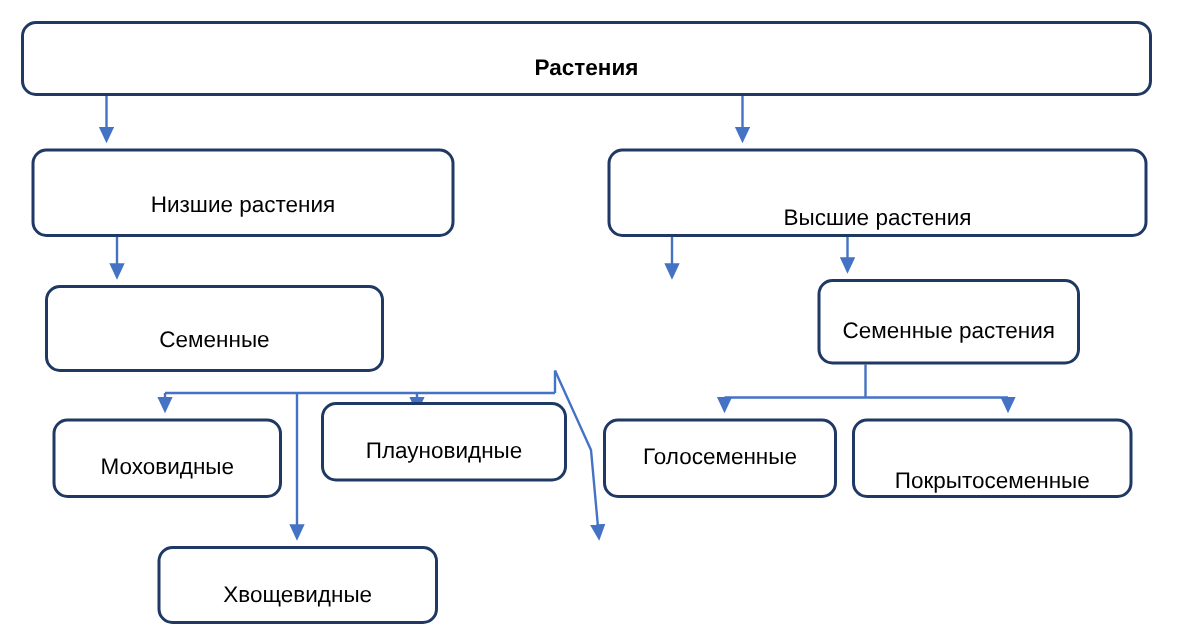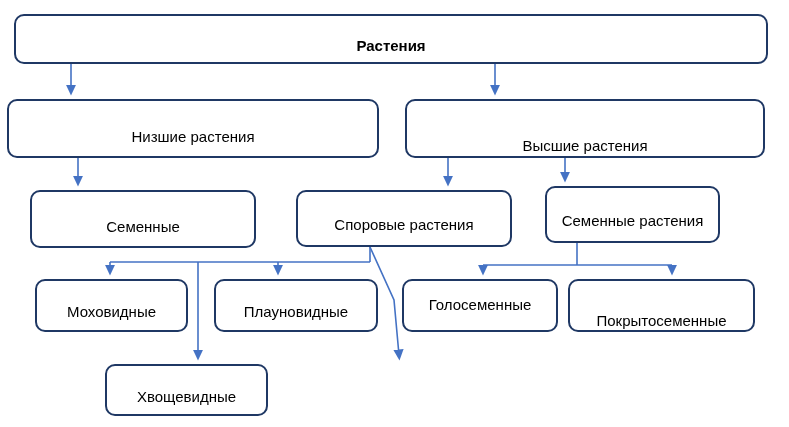--- a/index.html
+++ b/index.html
@@ -101,54 +101,51 @@
       <path d="M483,265 L672,265" stroke="#4472C4" stroke-width="1.6" fill="none"></path>
       <path d="M483,265 L483,270" stroke="#4472C4" stroke-width="1.6" fill="none" marker-end="url(#arrow)"></path>
       <path d="M672,265 L672,270" stroke="#4472C4" stroke-width="1.6" fill="none" marker-end="url(#arrow)"></path>
     </g>
   </svg>
 
   <div class="node root" style="left:14px; top:14px; width:754px; height:50px;">
     <span class="node-label" style="padding-top:14px;">Растения</span>
   </div>
 
-  <div class="node" style="left:7px; top:99px; width:372px; height:59px;">
+  <div class="node" style="left:21px; top:99px; width:282px; height:59px;">
     <span class="node-label" style="padding-top:17px;">Низшие растения</span>
   </div>
 
   <div class="node" style="left:405px; top:99px; width:360px; height:59px;">
     <span class="node-label" style="padding-top:35px;">Высшие растения</span>
   </div>
 
   <div class="node" style="left:30px; top:190px; width:226px; height:58px;">
     <span class="node-label" style="padding-top:17px;">Семенные</span>
   </div>
 
-  <div class="node" style="left:296px; top:190px; width:216px; height:57px;">
-    <span class="node-label" style="padding-top:14px;">Споровые растения</span>
-  </div>
 
   <div class="node" style="left:545px; top:186px; width:175px; height:57px;">
     <span class="node-label" style="padding-top:14px;">Семенные растения</span>
   </div>
 
   <div class="node" style="left:35px; top:279px; width:153px; height:53px;">
     <span class="node-label" style="padding-top:14px;">Моховидные</span>
   </div>
 
-  <div class="node" style="left:214px; top:279px; width:164px; height:53px;">
+  <div class="node" style="left:214px; top:268px; width:164px; height:53px;">
     <span class="node-label" style="padding-top:14px;">Плауновидные</span>
   </div>
 
   <div class="node" style="left:402px; top:279px; width:156px; height:53px;">
     <span class="node-label" style="">Голосеменные</span>
   </div>
 
   <div class="node" style="left:568px; top:279px; width:187px; height:53px;">
     <span class="node-label" style="padding-top:32px;">Покрытосеменные</span>
   </div>
 
-  <div class="node" style="left:105px; top:364px; width:163px; height:52px;">
+  <div class="node" style="left:105px; top:364px; width:187px; height:52px;">
     <span class="node-label" style="padding-top:14px;">Хвощевидные</span>
   </div>
 
 
 </div>
 
 </body></html>

